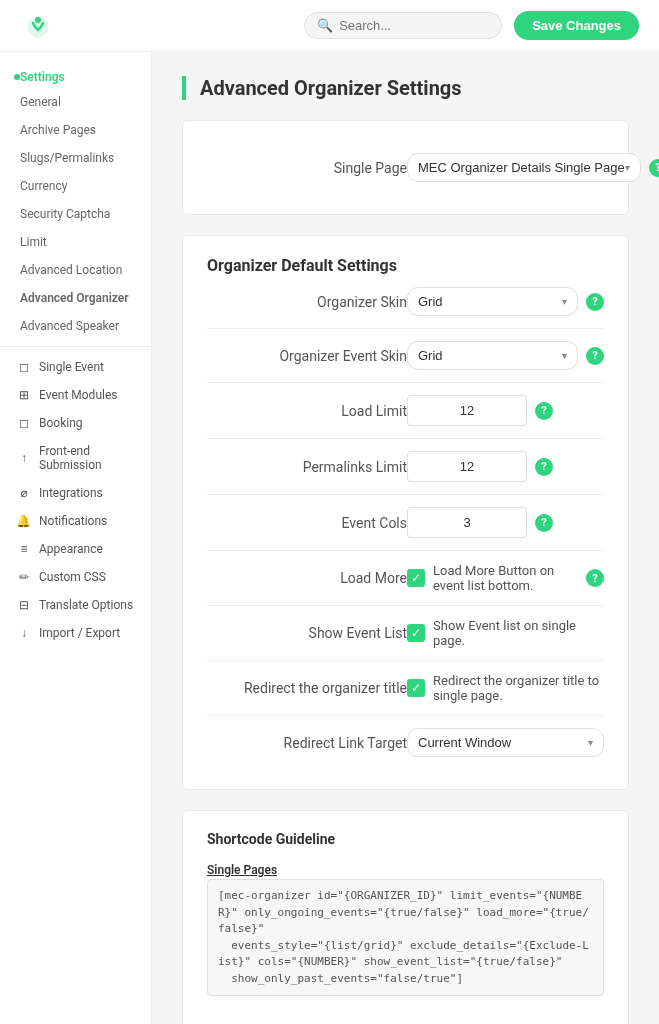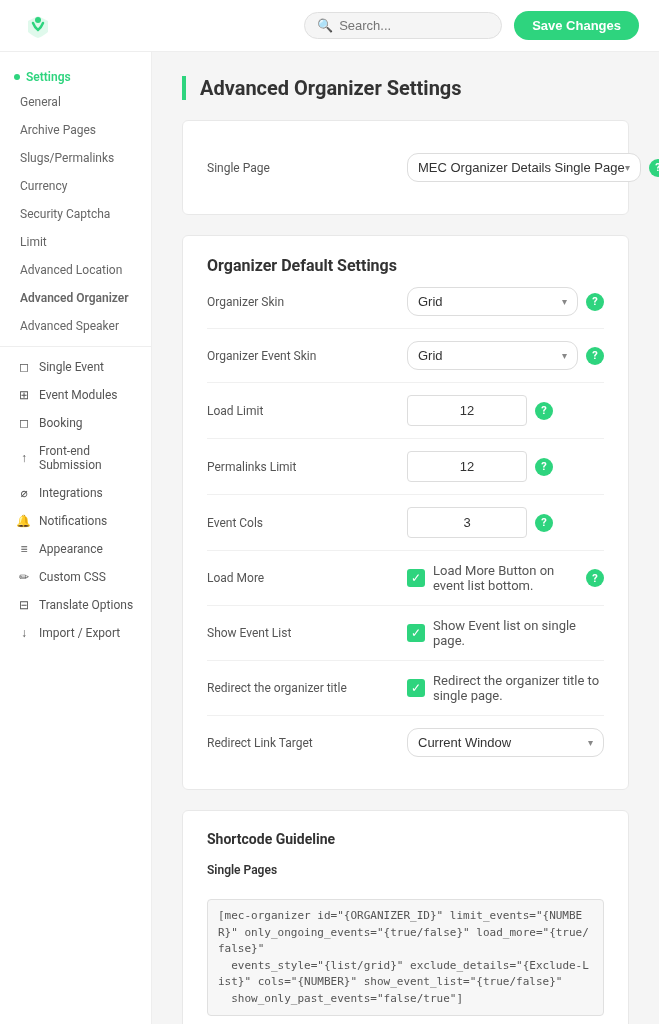--- a/index.html
+++ b/index.html
@@ -12,53 +12,53 @@
     .topbar-right { display: flex; align-items: center; gap: 12px; }
     .search-box { display: flex; align-items: center; background: #f5f5f5; border: 1px solid #e0e0e0; border-radius: 20px; padding: 5px 12px; gap: 6px; }
     .search-box input { border: none; background: transparent; outline: none; font-size: 13px; color: #666; width: 150px; }
     .save-btn-top { background: #2ed47e; color: #fff; border: none; border-radius: 20px; padding: 7px 18px; font-size: 13px; font-weight: 600; cursor: pointer; }
 
     
     .layout { display: flex; flex: 1; }
 
     
     .sidebar { width: 152px; background: #fff; border-right: 1px solid #eee; padding: 10px 0; min-height: calc(100vh - 52px); }
-    .sidebar-section-header { font-size: 12px; font-weight: 600; color: #2ed47e; padding: 8px 14px 4px; display: flex; align-items: center; gap: 6px; }
+    .sidebar-section-header { font-size: 12px; font-weight: 600; color: #2ed47e; padding: 8px 14px 4px; display: flex; align-items: center; gap: 0; }
     .sidebar-section-header .dot { width: 6px; height: 6px; background: #2ed47e; border-radius: 50%; flex-shrink: 0; }
     .sidebar-item { display: flex; align-items: center; gap: 8px; padding: 7px 14px; font-size: 12px; color: #555; cursor: pointer; border-left: 3px solid transparent; }
     .sidebar-item.active { color: #2ed47e; font-weight: 600; border-left: 3px solid #2ed47e; }
     .sidebar-item.sub { padding-left: 20px; font-size: 12px; color: #666; border-left: none; }
     .sidebar-divider { border: none; border-top: 1px solid #eee; margin: 6px 0; }
     .sidebar-icon { width: 14px; height: 14px; display: inline-flex; align-items: center; justify-content: center; flex-shrink: 0; }
 
     
     .main-content { flex: 1; padding: 24px 30px; max-width: 620px; }
     .page-title { font-size: 20px; font-weight: 700; color: #333; margin-bottom: 20px; padding-left: 14px; border-left: 4px solid #2ed47e; }
     .section { background: #fff; border: 1px solid #e8e8e8; border-radius: 6px; margin-bottom: 20px; padding: 20px 24px; }
     .section-title { font-size: 16px; font-weight: 700; color: #333; }
 
     .form-row { display: flex; align-items: center; padding: 12px 0; border-bottom: 1px solid #f0f0f0; }
     .form-row:last-child { border-bottom: none; }
-    .form-label { width: 200px; font-size: 12px; color: #555; flex-shrink: 0; }
+    .form-label { width: 200px; font-size: 14px; color: #555; flex-shrink: 0; text-align: right; }
     .form-control { flex: 1; display: flex; align-items: center; gap: 8px; }
     .select-wrapper { display: flex; align-items: center; background: #fff; border: 1px solid #ddd; border-radius: 11px; padding: 6px 10px; flex: 1; cursor: pointer; }
     .select-wrapper select { border: none; outline: none; background: transparent; font-size: 13px; color: #333; flex: 1; cursor: pointer; appearance: none; }
     .select-chevron { color: #888; font-size: 10px; }
     .text-input { border: 1px solid #ddd; border-radius: 4px; padding: 7px 10px; font-size: 13px; color: #333; width: 120px; text-align: center; }
     .help-icon { width: 18px; height: 18px; background: #2ed47e; border-radius: 50%; color: #fff; font-size: 11px; font-weight: 700; display: inline-flex; align-items: center; justify-content: center; flex-shrink: 0; cursor: pointer; }
 
     .checkbox-label { display: flex; align-items: center; gap: 8px; font-size: 13px; color: #555; }
     .checkbox-green { width: 18px; height: 18px; background: #2ed47e; border-radius: 3px; display: inline-flex; align-items: center; justify-content: center; flex-shrink: 0; }
     .checkbox-green::after { content: '✓'; color: #fff; font-size: 12px; }
 
     
     .shortcode-section { background: #fff; border: 1px solid #e8e8e8; border-radius: 6px; padding: 20px 24px; margin-bottom: 20px; }
     .shortcode-title { font-size: 14px; font-weight: 700; color: #333; margin-bottom: 16px; }
     .shortcode-group { margin-bottom: 14px; }
-    .shortcode-group-title { font-size: 12px; font-weight: 600; color: #333; margin-bottom: 22px; }
+    .shortcode-group-title { font-size: 12px; font-weight: 600; color: #333; margin-bottom: 2px; text-decoration: underline; }
     .shortcode-box { background: #f7f7f7; border: 1px solid #e0e0e0; border-radius: 4px; padding: 8px 10px; font-size: 11px; color: #555; font-family: monospace; line-height: 1.5; white-space: pre-wrap; word-break: break-all; }
   </style>
 </head>
 <body>
 
 <div class="topbar">
   <div class="topbar-logo">
     <svg viewBox="0 0 36 36" fill="none" xmlns="http://www.w3.org/2000/svg">
       <circle cx="18" cy="18" r="18" fill="#fff"></circle>
       <path d="M8 13 L18 8 L28 13 L28 24 Q22 29 18 30 Q14 29 8 24 Z" fill="#2ed47e" opacity="0.15"></path>

